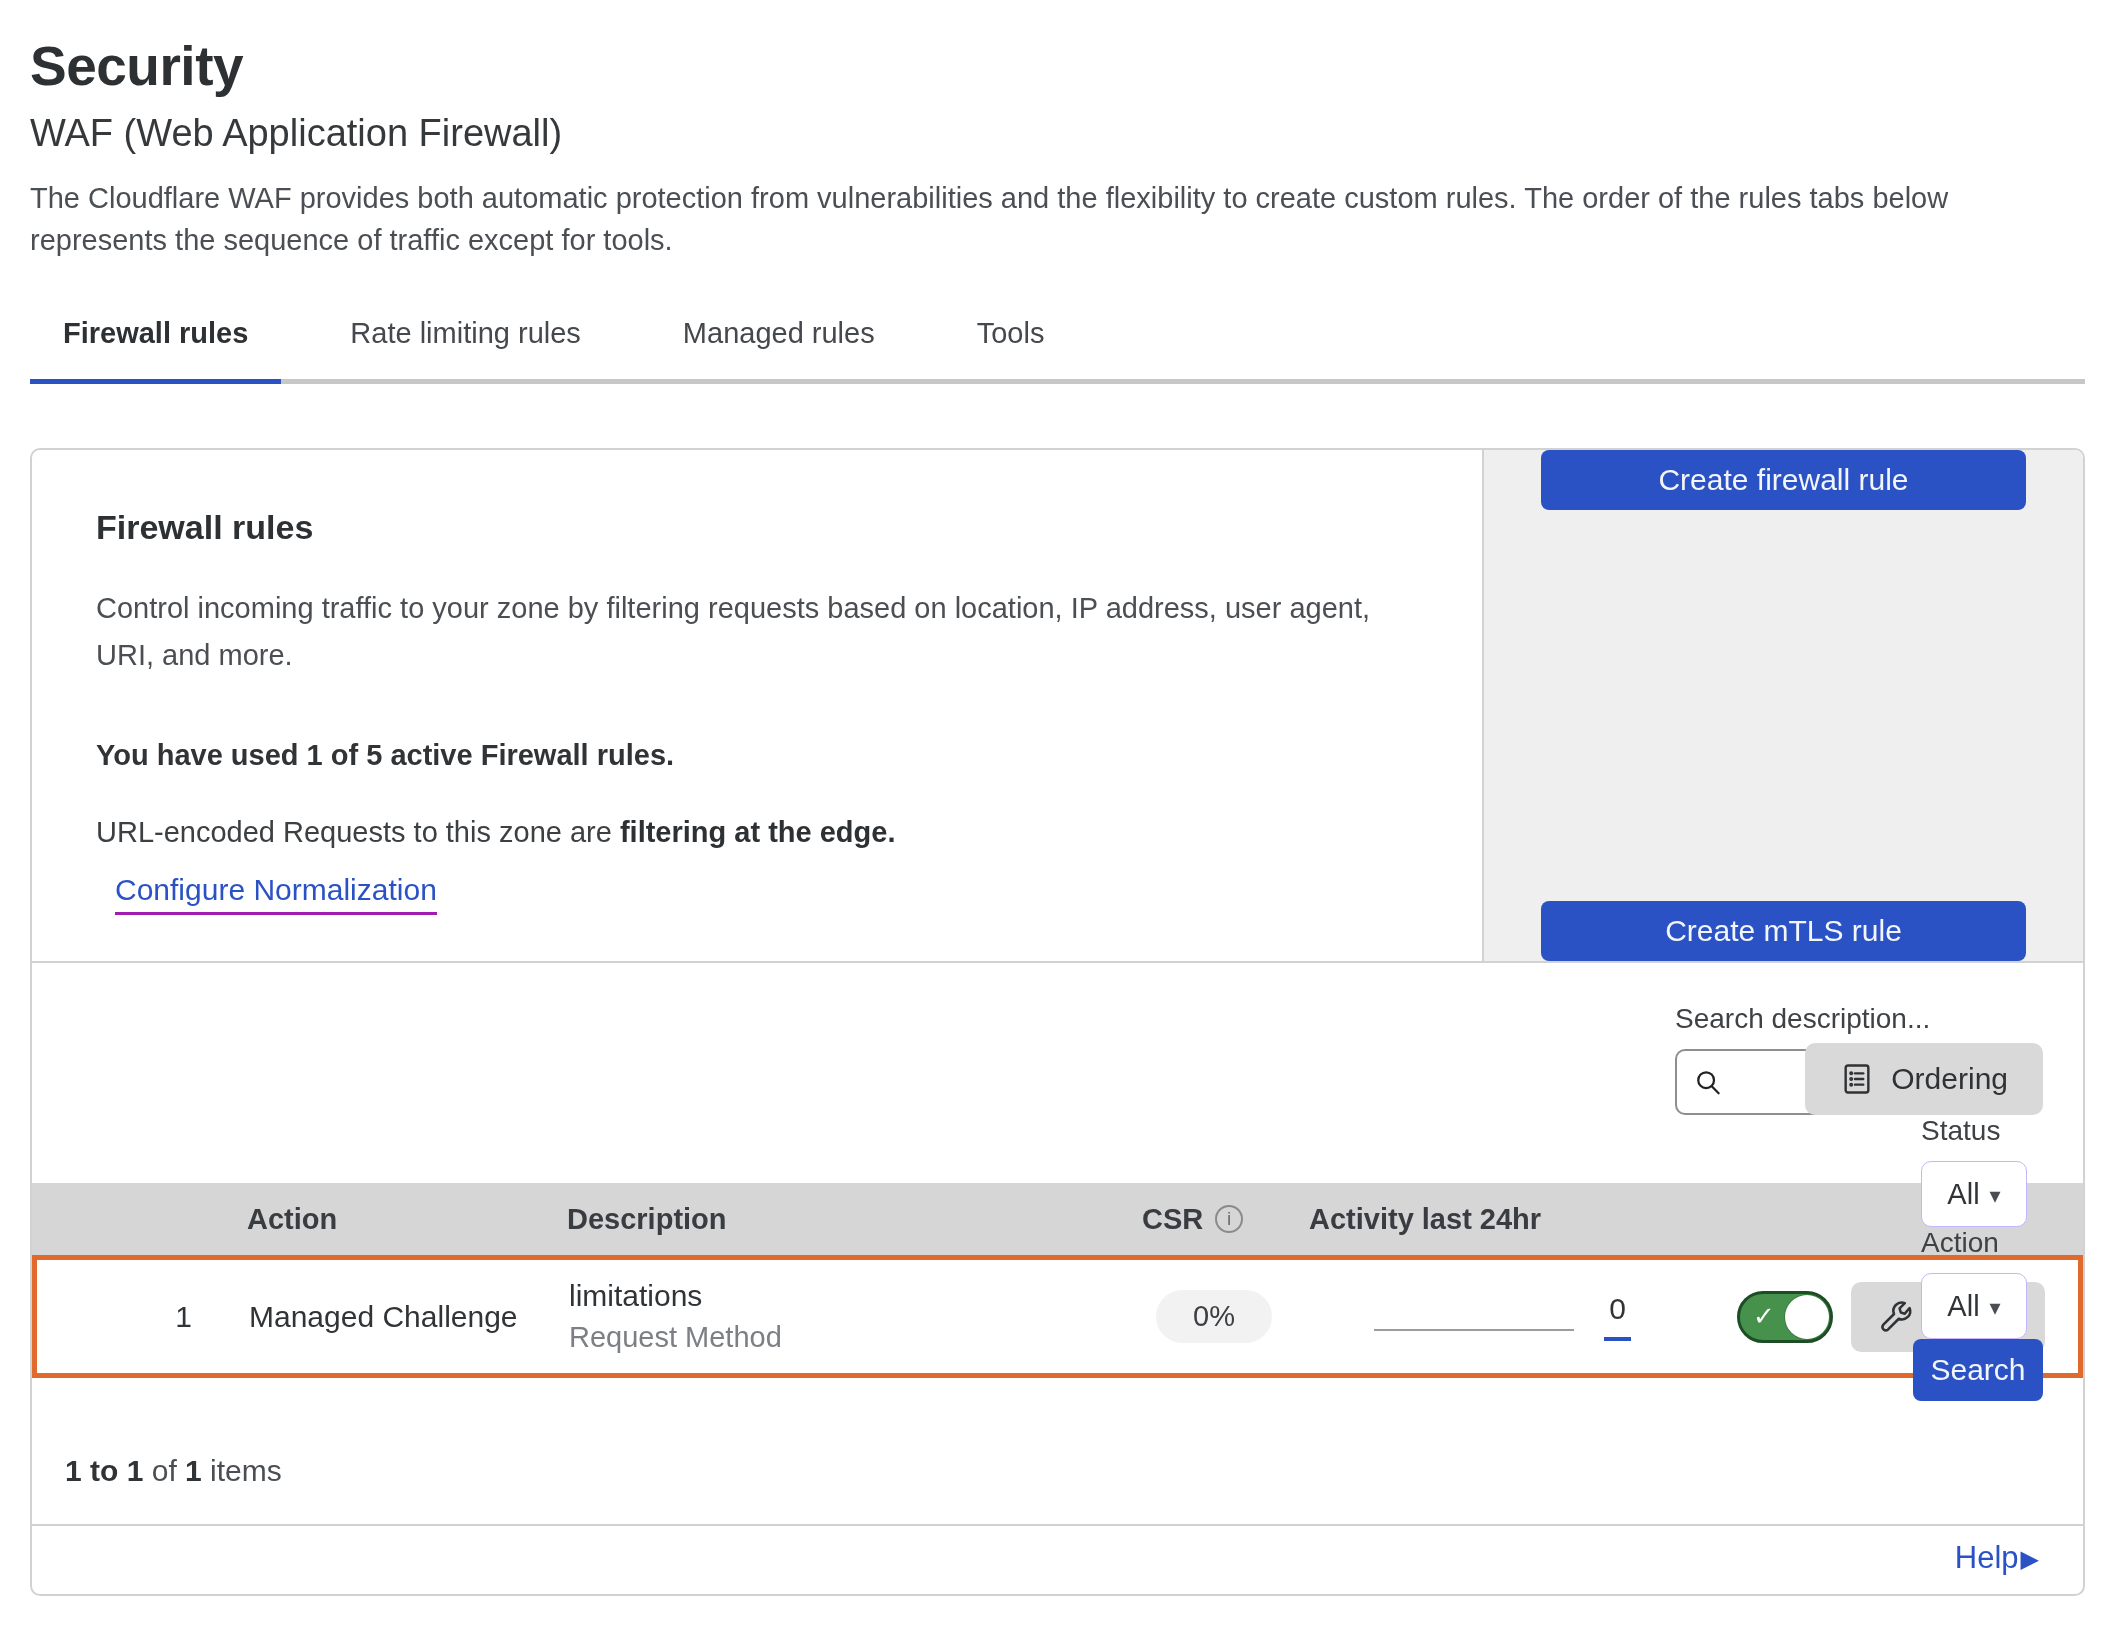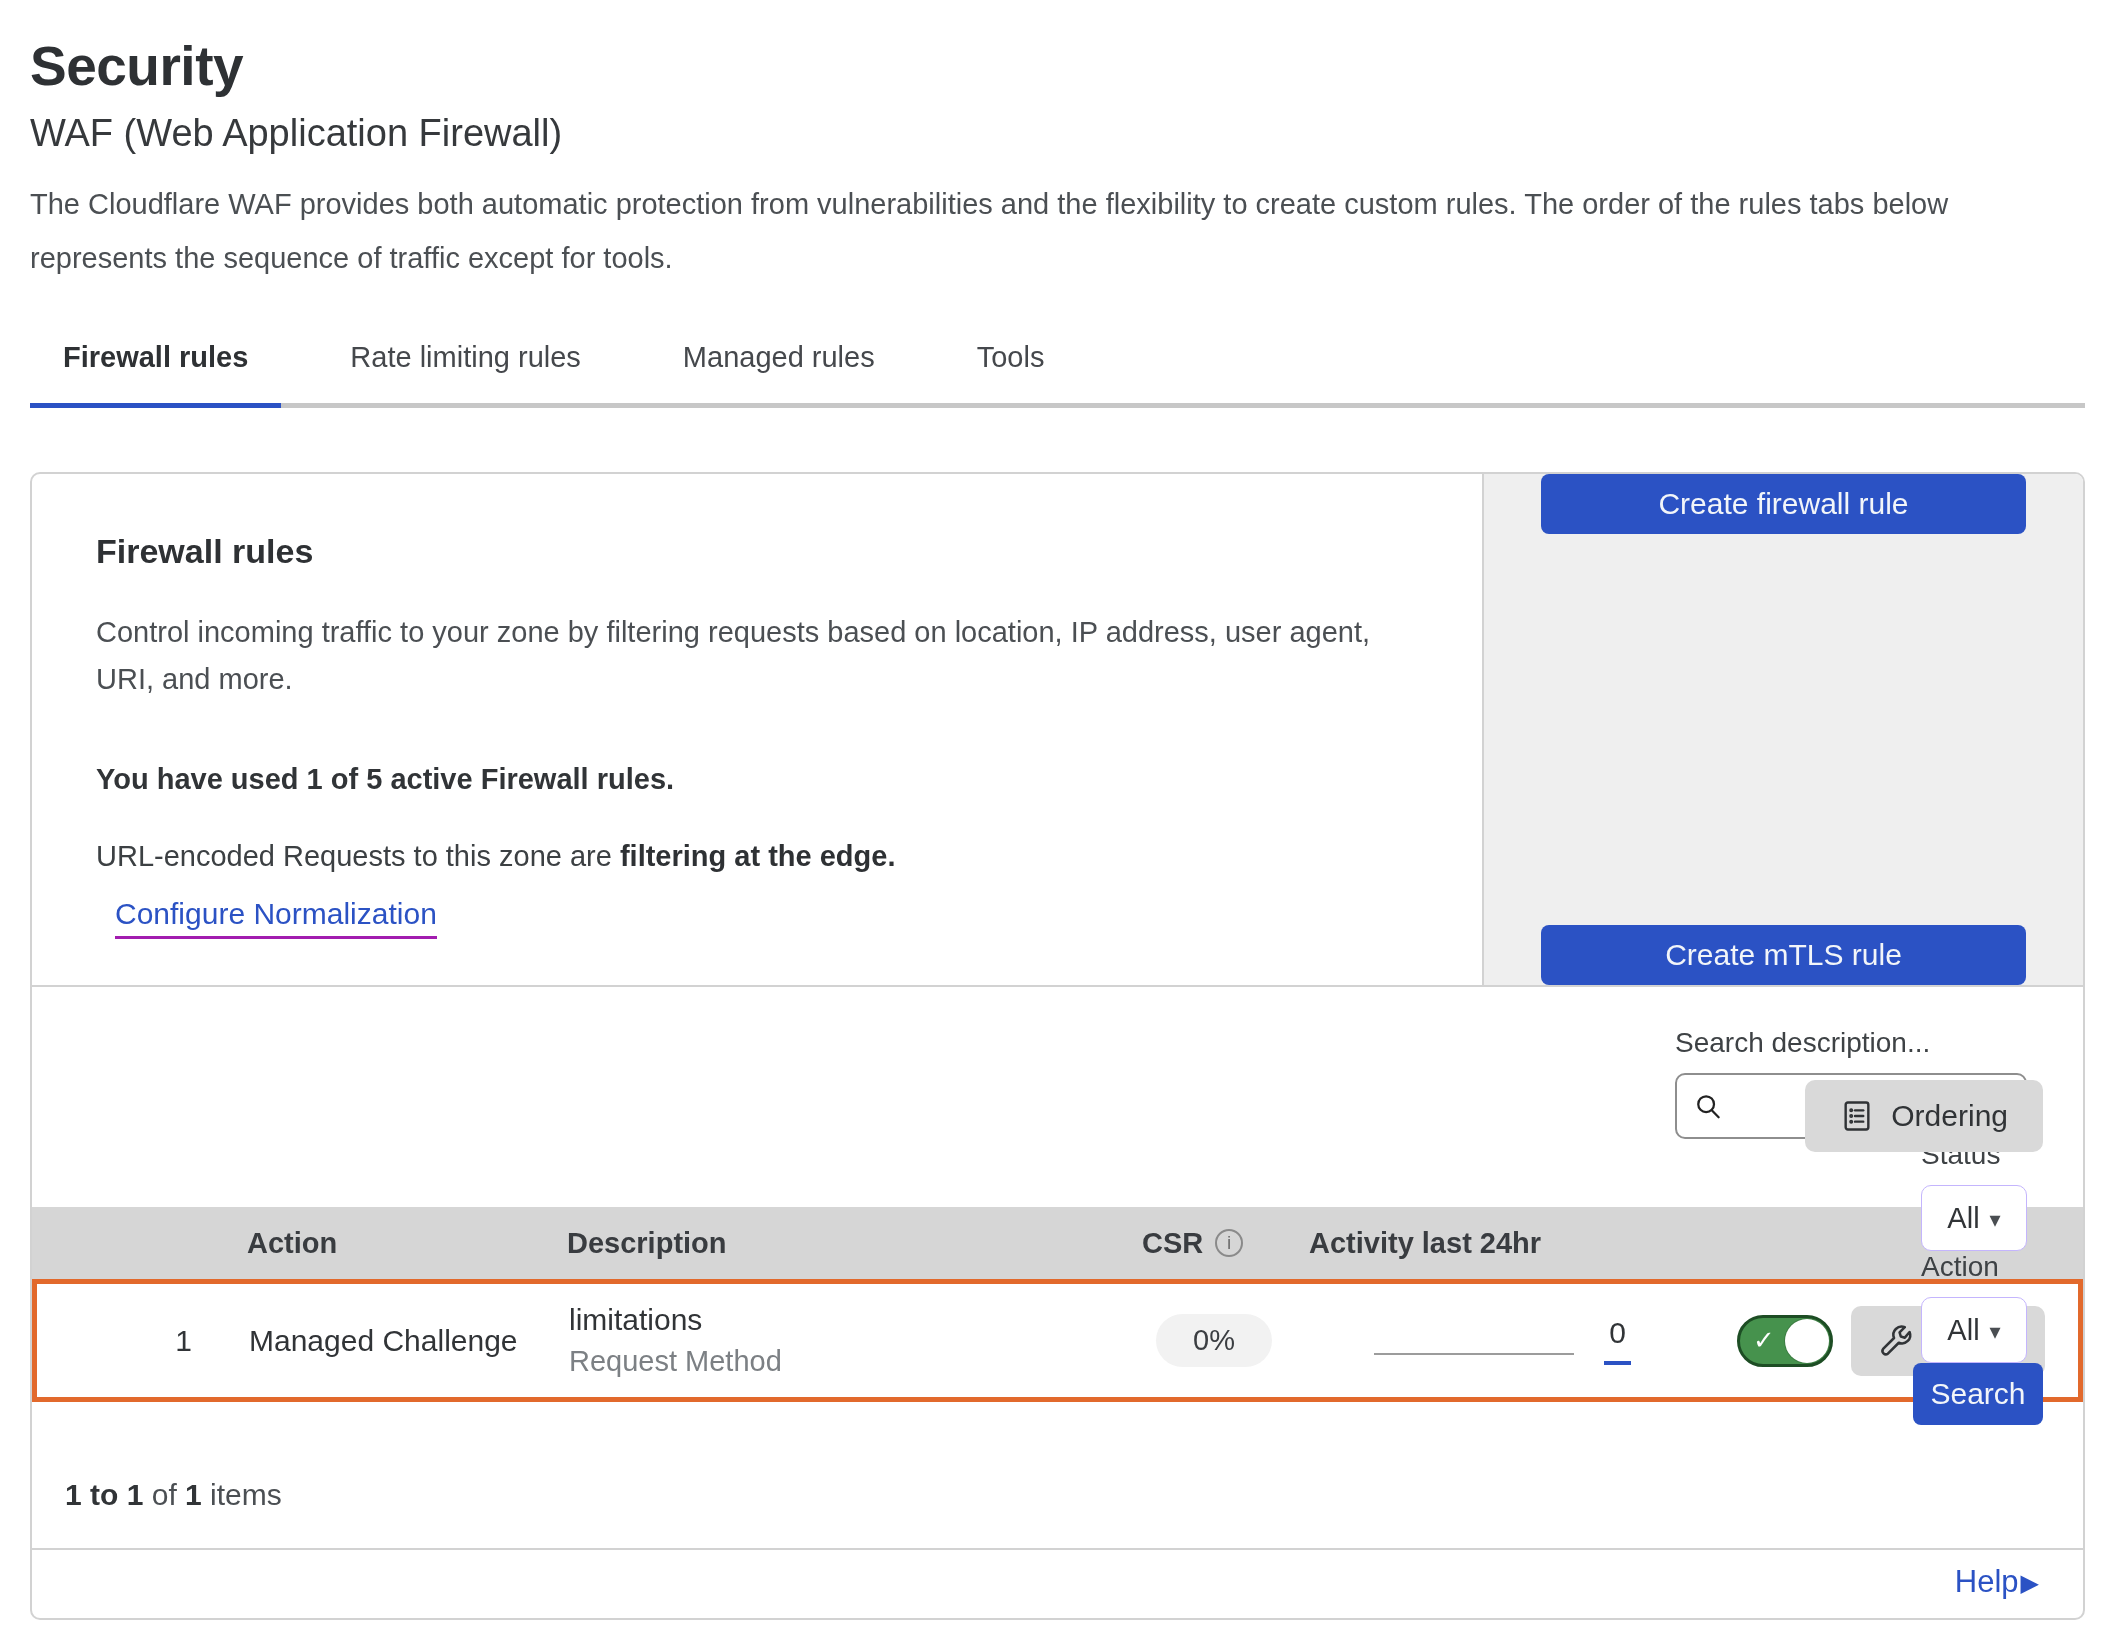--- a/index.html
+++ b/index.html
@@ -8,21 +8,21 @@
     background: #ffffff;
     font-family: "Liberation Sans", "DejaVu Sans", sans-serif;
     color: #2f3235;
     overflow: hidden;
   }
   .page { padding: 34px 29px 0 30px; }
 
   
   .page-title { font-size: 55px; font-weight: 700; color: #2e3134; letter-spacing: -0.5px; }
   .page-subtitle { font-size: 38px; font-weight: 400; color: #36393c; margin-top: 14px; }
-  .page-desc { font-size: 29px; line-height: 54px; color: #4b4f53; margin-top: 22px; max-width: 2055px; }
+  .page-desc { font-size: 29px; line-height: 42px; color: #4b4f53; margin-top: 22px; max-width: 2055px; }
 
   
   .tabs { display: flex; margin-top: 56px; border-bottom: 5px solid #c7c7c7; }
   .tab {
     font-size: 29px; color: #45484c; padding: 0 33px 29px 33px;
     margin-right: 36px; cursor: pointer; white-space: nowrap;
     border-bottom: 5px solid transparent; margin-bottom: -5px;
   }
   .tab.active { font-weight: 700; color: #2e3134; border-bottom-color: #2b52c4; }
 
@@ -65,21 +65,21 @@
   }
   .search-box input { flex: 1; border: none; outline: none; font-size: 28px; font-family: inherit; min-width: 0; margin-left: 10px; }
   .dropdown {
     height: 66px; min-width: 106px; border: 1px solid #c4b5fd; border-radius: 10px;
     display: flex; align-items: center; justify-content: center; gap: 10px;
     font-size: 29px; color: #313437; cursor: pointer; background: #fff; padding: 0 16px;
   }
   .caret { font-size: 22px; color: #4a4e52; transform: translateY(2px); }
   .btn-search { width: 130px; height: 62px; margin-left: 44px; margin-bottom: 4px; }
   .btn-ordering {
-    position: absolute; top: 93px; right: 40px; height: 72px;
+    position: absolute; top: 80px; right: 40px; height: 72px;
     background: #d9d9d9; border: none; border-radius: 10px;
     display: flex; align-items: center; gap: 17px; padding: 0 35px;
     font-size: 30px; color: #303336; font-family: inherit; cursor: pointer;
   }
 
   
   .table-header, .table-row {
     display: grid;
     grid-template-columns: 185px 320px 575px 167px 433px 1fr;
     align-items: center;

